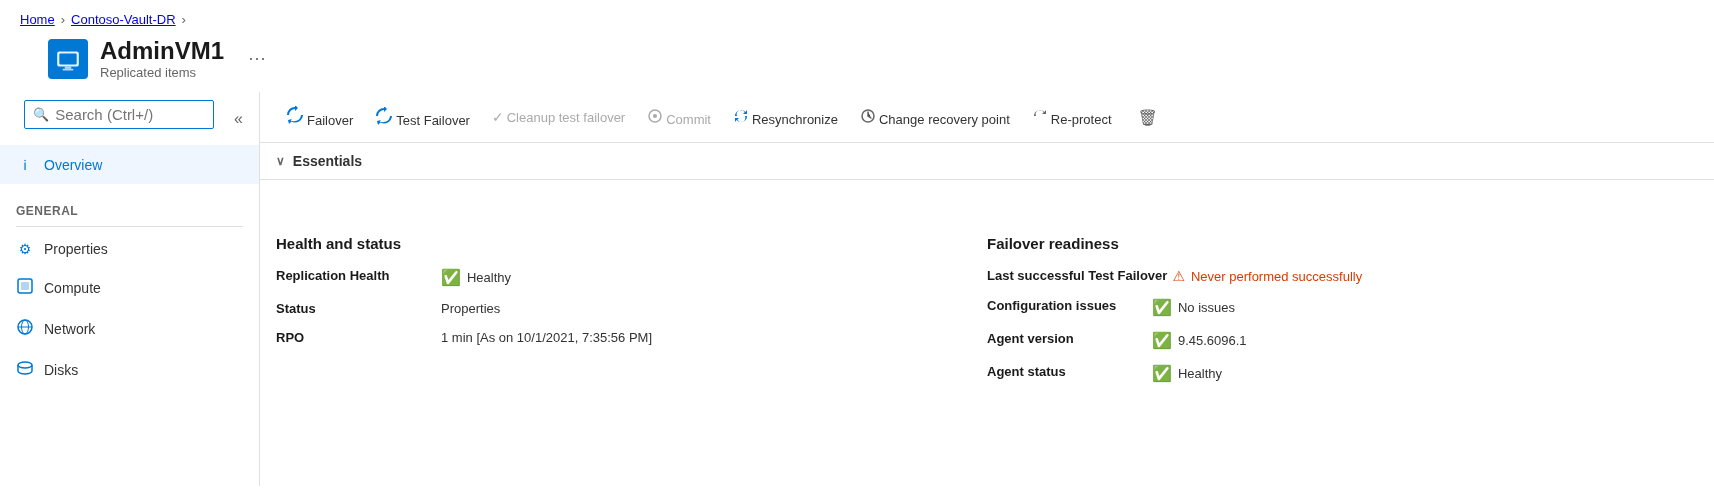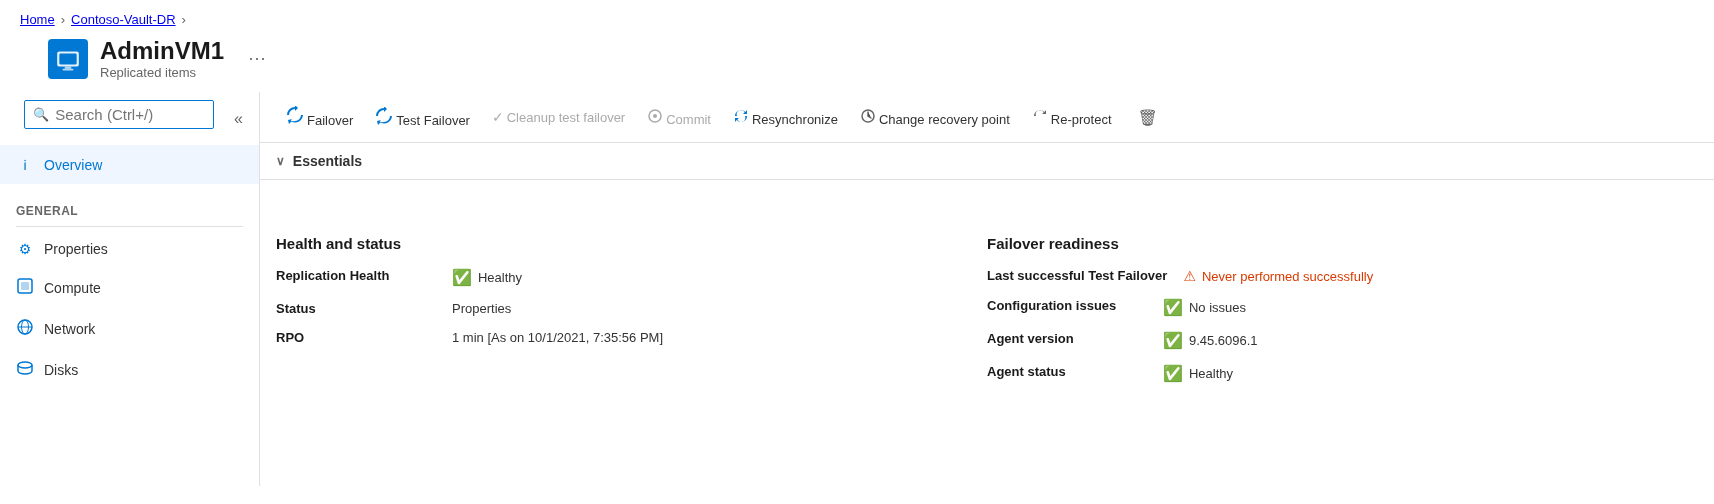--- a/index.html
+++ b/index.html
@@ -115,21 +115,21 @@
     .essentials-col {
       flex: 1;
       padding-right: 40px;
       margin-top: 35px;
     }
     .essentials-col h3 {
       font-size: 15px; font-weight: 600; margin-bottom: 16px; color: #1a1a1a;
     }
     .field-row {
       display: flex; align-items: flex-start;
-      margin-bottom: 14px; gap: 16px;
+      margin-bottom: 14px; gap: 5px;
     }
     .field-label {
       font-weight: 600; font-size: 13px; color: #1a1a1a;
       min-width: 160px;
     }
     .field-value {
       font-size: 13px; color: #333;
       display: flex; align-items: center; gap: 6px;
     }
     .status-green { color: #107c10; font-size: 16px; }

